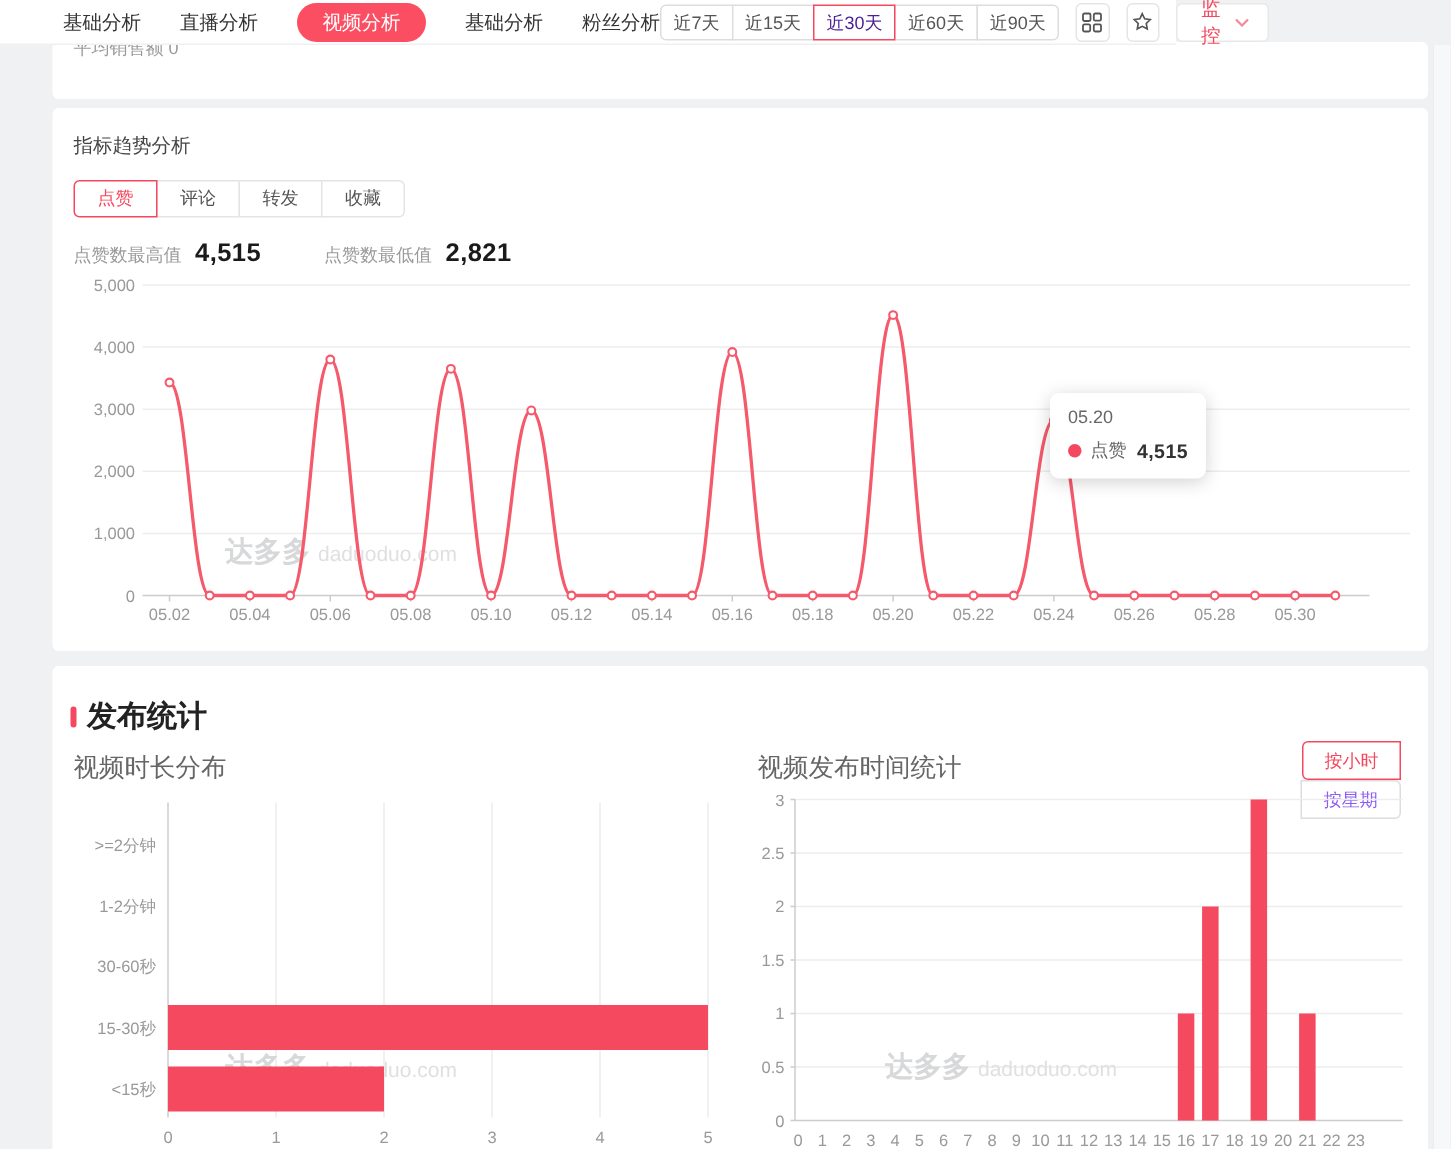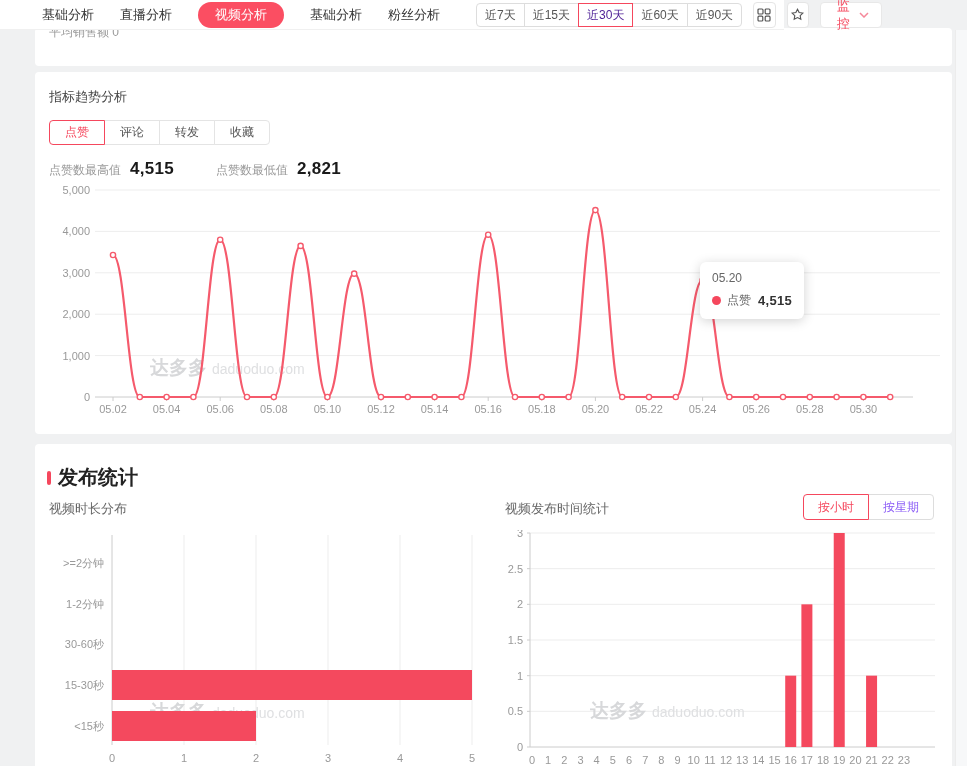--- a/index.html
+++ b/index.html
@@ -7,21 +7,21 @@
   body { font-family:"Liberation Sans","DejaVu Sans",sans-serif; background:#f0f1f2; position:relative; }
 
   
   .navbar { position:absolute; left:0; top:0; width:784px; height:30px; background:#fff;
             display:flex; align-items:center; justify-content:space-between;
             border-bottom:1px solid #f0f0f0; z-index:20; }
   .nav-left { display:flex; align-items:center; gap:26px; padding-left:42px; }
   .nav-item { font-size:13px; color:#333; cursor:pointer; white-space:nowrap; }
   .nav-item.pill { background:#fb4e62; color:#fff; padding:4px 17px; border-radius:14px; }
   .nav-right { display:flex; align-items:center; gap:11px; padding-right:24px; }
-  .range-group { display:flex;margin-left:36px; }
+  .range-group { display:flex; }
   .range-btn { font-size:12px; color:#555; background:#fff; border:1px solid #ddd;
                padding:0 8px; height:24px; line-height:22px; margin-left:-1px; cursor:pointer;
                position:relative; white-space:nowrap; }
   .range-btn:first-child { border-radius:4px 0 0 4px; margin-left:0; }
   .range-btn:last-child { border-radius:0 4px 4px 0; }
   .range-btn.active { color:#4c1d95; border-color:#f5475d; z-index:2; }
   .icon-btn { width:26px; height:26px; background:#fff; border:1px solid #e5e5e5; border-radius:4px;
               display:flex; align-items:center; justify-content:center; cursor:pointer; }
   .monitor-btn { height:26px; background:#fff; border:1px solid #e8e8e8; border-radius:4px;
                  color:#f5475d; font-size:13px; padding:0 12px; display:flex; align-items:center;
@@ -52,24 +52,24 @@
   .tooltip-row { display:flex; align-items:center; }
   .tooltip-dot { width:9px; height:9px; border-radius:50%; background:#f5475d; flex:none; }
   .tooltip-series { font-size:12px; color:#666; margin-left:6px; }
   .tooltip-value { font-size:13px; font-weight:700; color:#333; margin-left:auto; letter-spacing:.3px; }
 
   .card-publish { left:35px; top:444px; width:917px; height:340px; }
   .publish-header { display:flex; align-items:center; padding:20px 0 0 12px; }
   .red-bar { width:4px; height:14px; border-radius:2px; background:#f5475d; }
   .publish-title { font-size:20px; font-weight:700; color:#222; margin-left:7px; }
   .sub-row { position:absolute; left:0; top:50px; width:917px; height:30px; }
-  .subtitle { position:absolute; font-size:13px; color:#666; top:6px; }
+  .subtitle { position:absolute; font-size:17px; color:#666; top:6px; }
   .subtitle.left { left:14px; }
   .subtitle.right { left:470px; }
-  .toggle-group { position:absolute; right:18px; top:0px; display:flex; }
+  .toggle-group { position:absolute; right:18px; top:0px; display:flex;flex-direction:column; }
   .tgl { font-size:12px; color:#8b5cf6; background:#fff; border:1px solid #ddd; height:26px;
          line-height:24px; padding:0 14px; margin-left:-1px; cursor:pointer; position:relative; }
   .tgl:first-child { border-radius:4px 0 0 4px; margin-left:0; }
   .tgl:last-child { border-radius:0 4px 4px 0; }
   .tgl.active { color:#f5475d; border-color:#f5475d; z-index:2; }
   #duration-chart { position:absolute; left:0; top:86px; width:460px; height:240px; }
   #hours-chart { position:absolute; left:460px; top:86px; width:457px; height:240px; }
 
   .scroll-strip { position:absolute; right:0; top:30px; width:12px; height:736px;
                   background:#f7f8f9; border-left:1px solid #ececec; z-index:15; }

